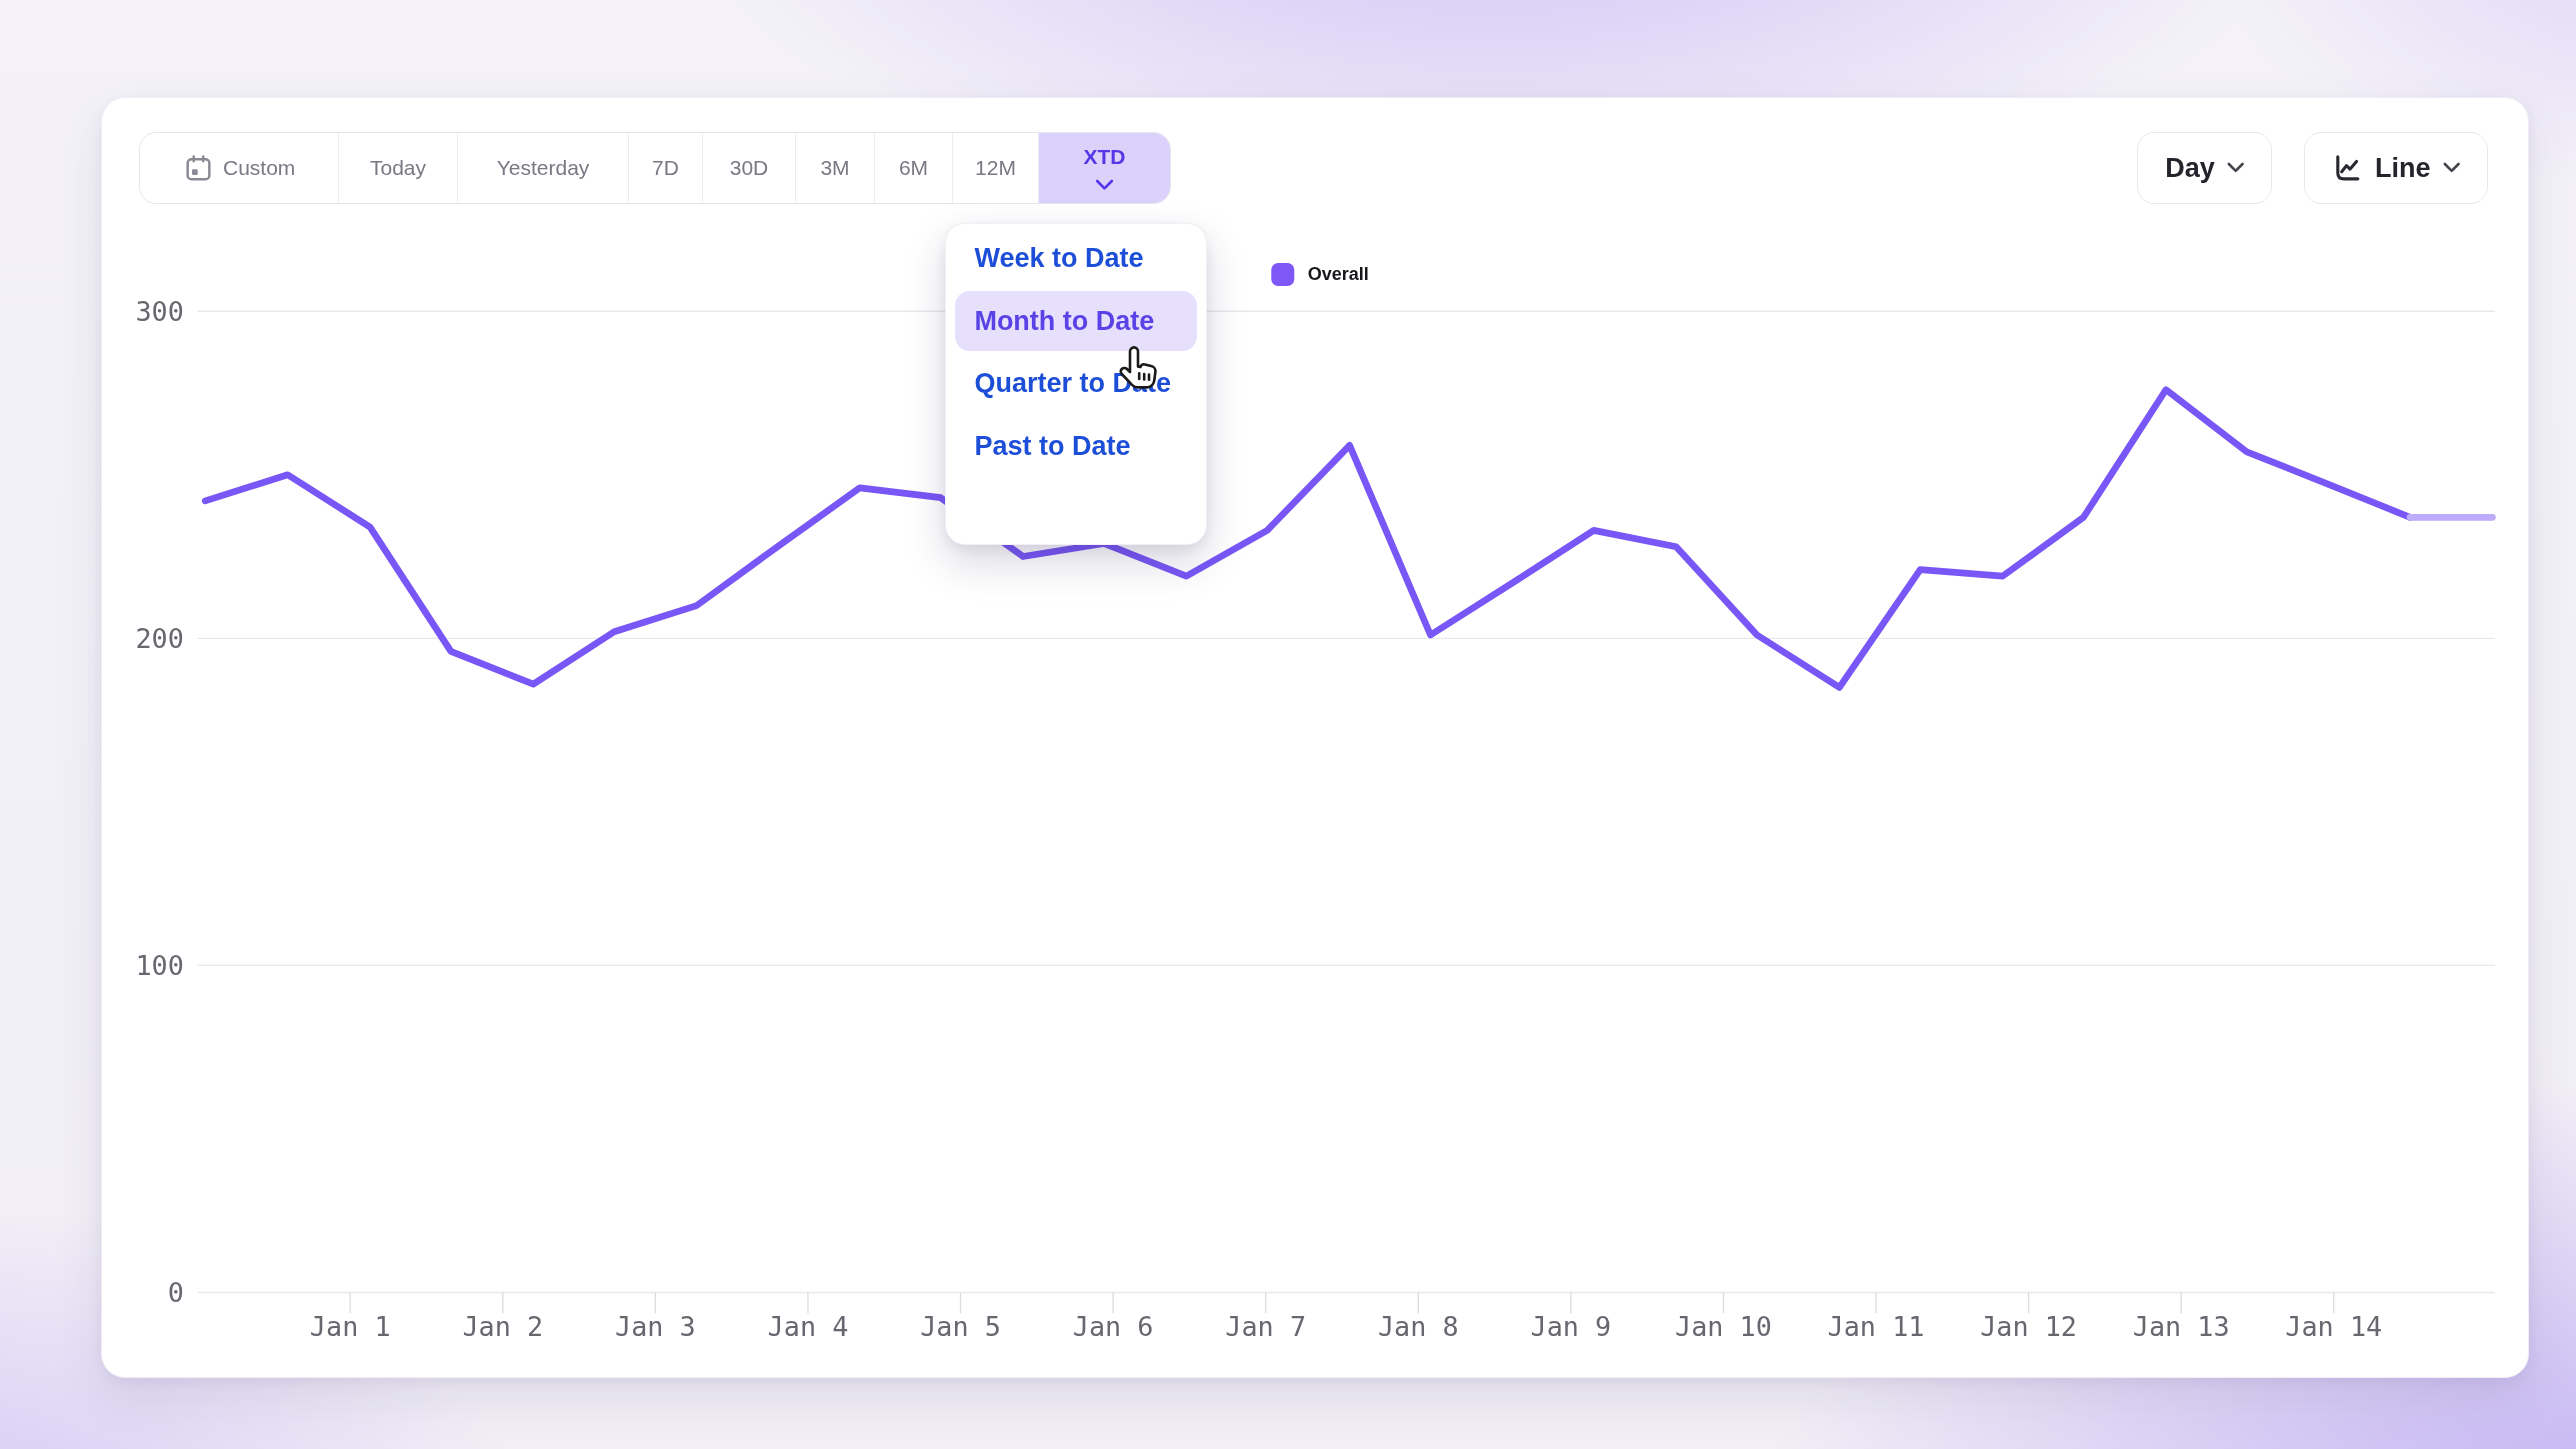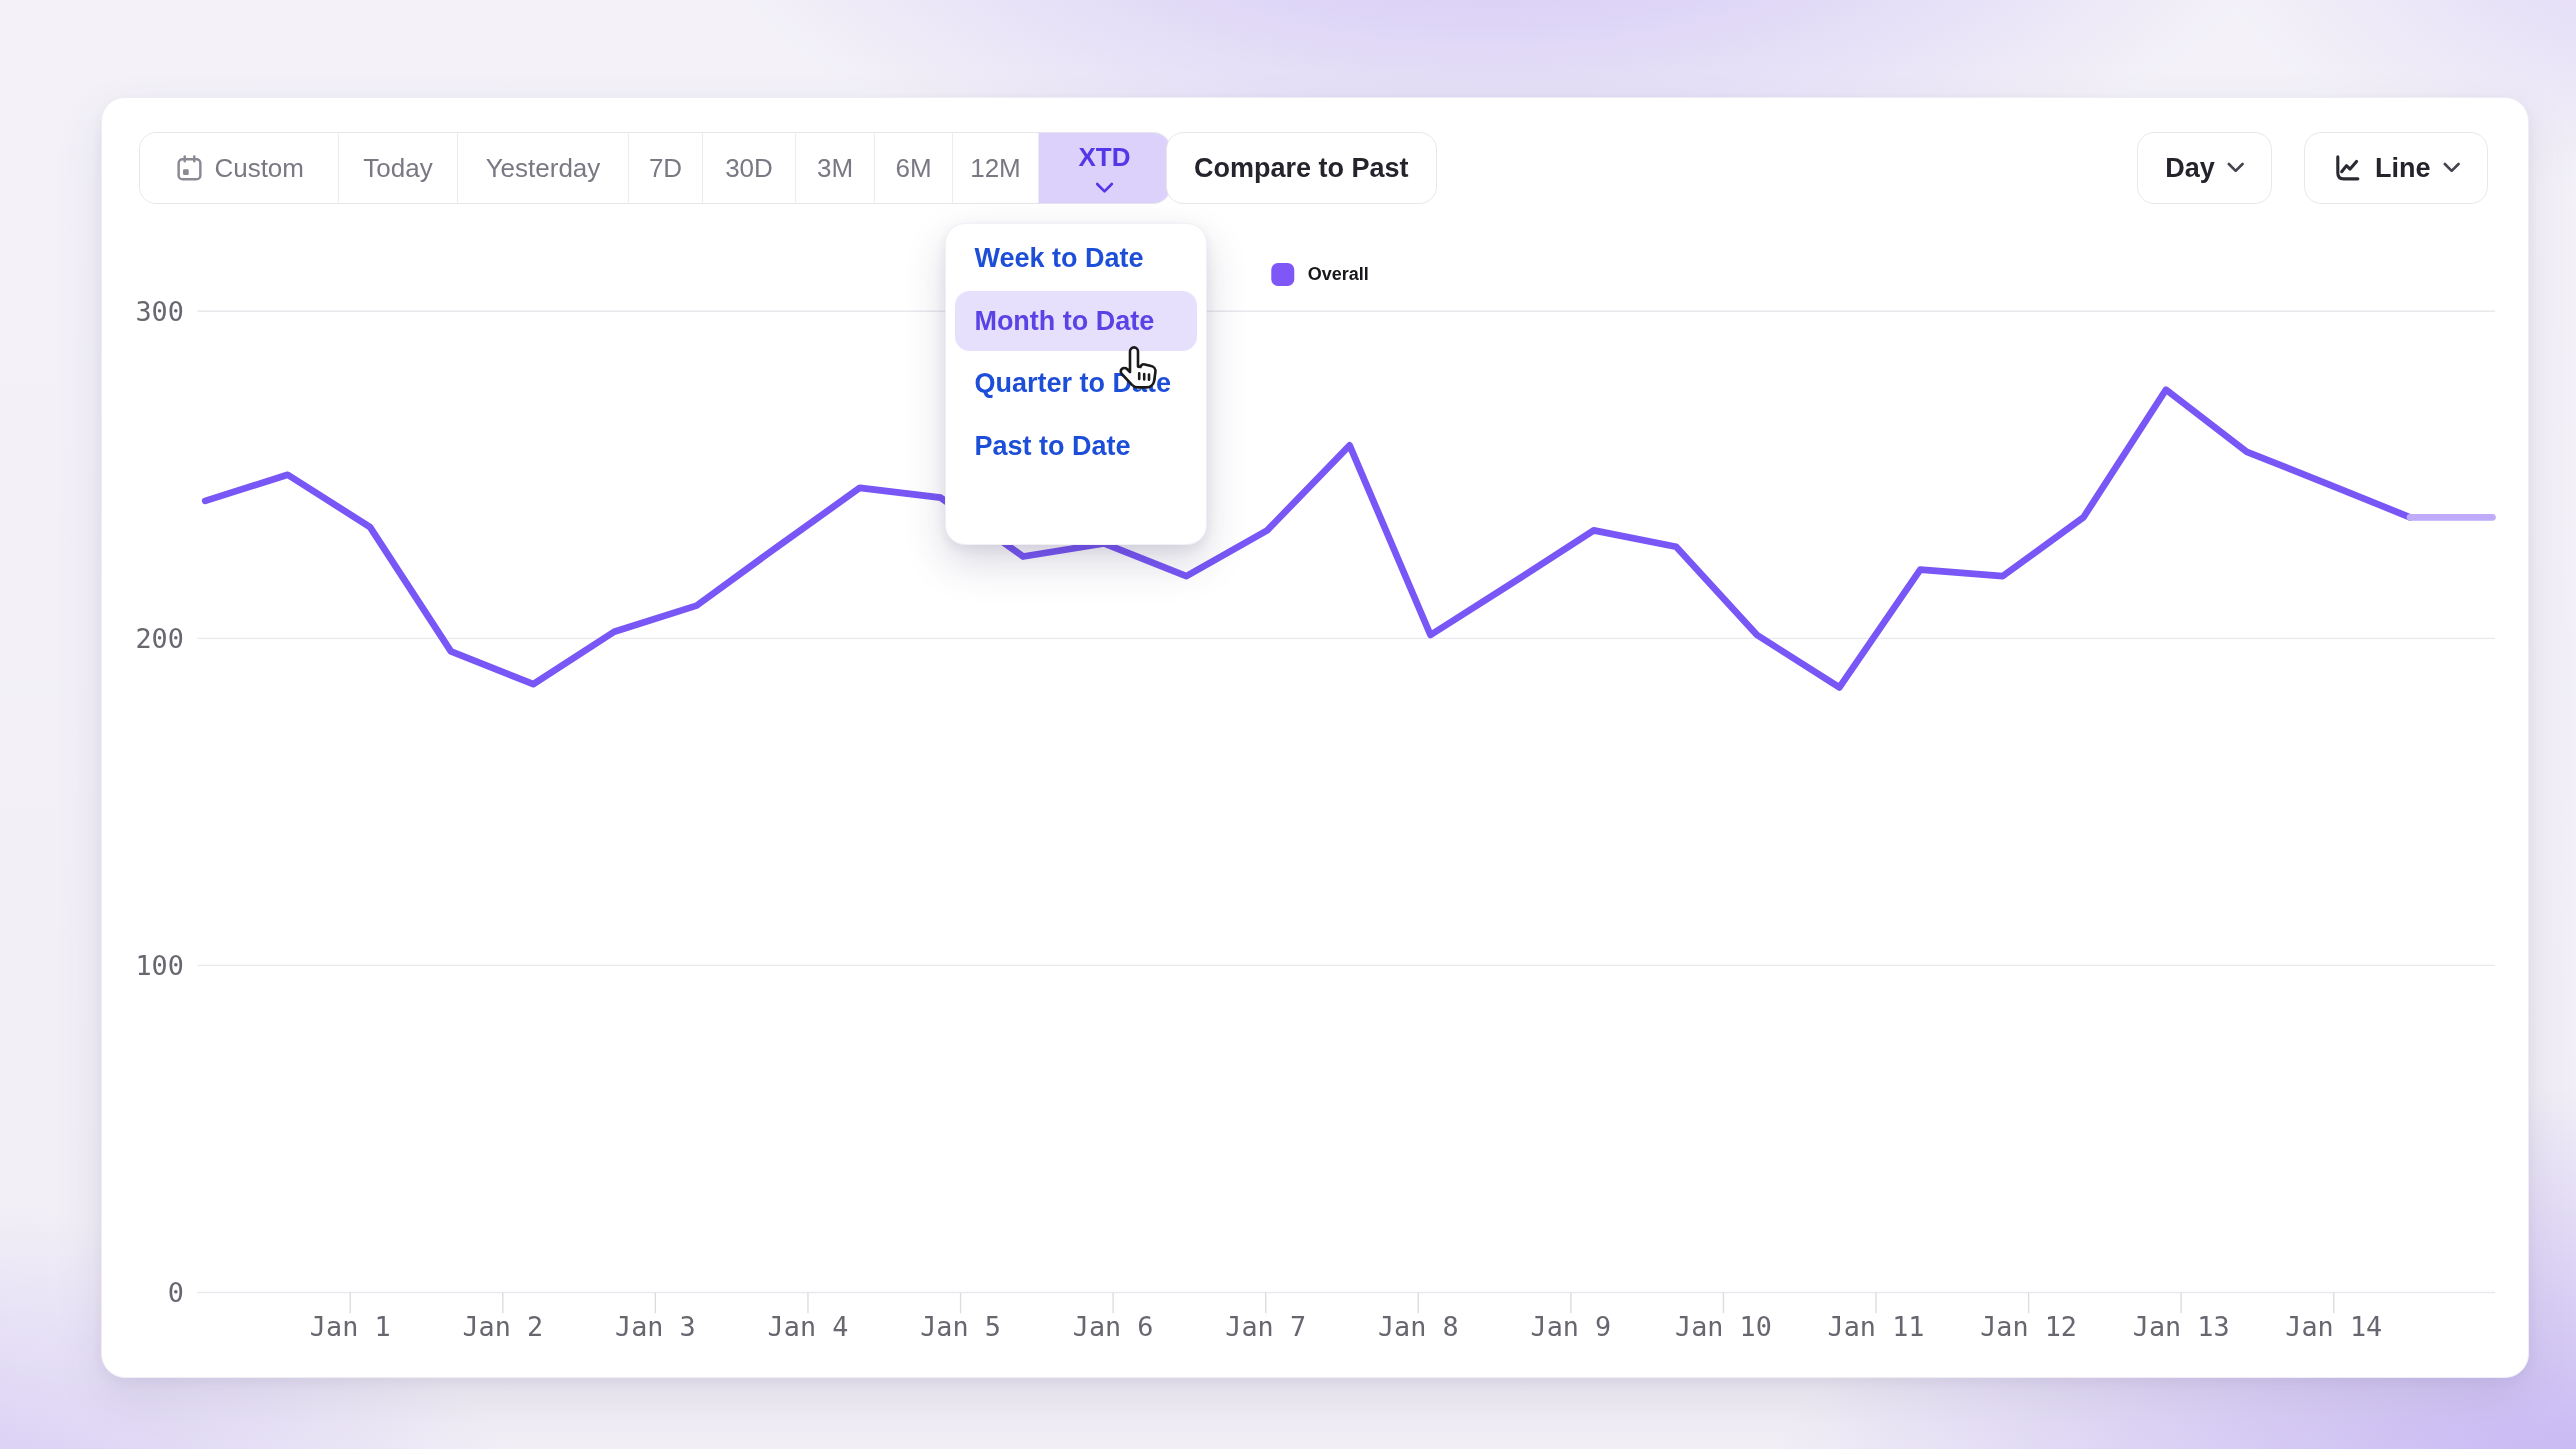--- a/index.html
+++ b/index.html
@@ -19,21 +19,21 @@
     box-shadow:0 20px 47px rgba(80,70,125,.12), 0 4px 12px rgba(80,70,125,.06);
   }
   
   .seg-group {
     position:absolute; left:37px; top:34px; height:72px; display:flex;
     border:1.3px solid #E6E5EB; border-radius:17.4px; background:#fff; overflow:hidden;
   }
   .seg {
     display:flex; align-items:center; justify-content:center; gap:9.4px;
     height:100%; border:none; border-right:1.3px solid #ECEBF0; background:#fff;
-    font-family:inherit; font-size:26px; font-weight:500; color:#797883; cursor:pointer;
+    font-family:inherit; font-size:21px; font-weight:500; color:#797883; cursor:pointer;
   }
   .seg:last-child { border-right:none; }
   .seg.selected { background:#DBD1FA; color:#5438E8; font-weight:600;flex-direction:column; }
   .btn {
     position:absolute; top:34px; height:72px; display:flex; align-items:center; gap:12px;
     padding:0 27px; background:#fff; border:1.3px solid #E8E7EC; border-radius:17.4px;
     font-family:inherit; font-size:27px; font-weight:600; color:#25242C; cursor:pointer;
   }
   .right-cluster { position:absolute; right:40px; top:34px; display:flex; gap:32px; }
   .right-cluster .btn { position:static; }
@@ -102,23 +102,20 @@
     <button class="seg selected" style="width:131px">
       <span>XTD</span>
       <span class="ico">
         <svg width="19" height="12" viewBox="0 0 14 9" fill="none" stroke="#5438E8" stroke-width="2" stroke-linecap="round" stroke-linejoin="round">
             <path d="M1.5 1.5 L7 7 L12.5 1.5"></path>
           </svg>
       </span>
     </button>
   </div>
 
-  <button class="btn" style="left:1064px">
-    <span>Compare to Past</span>
-  </button>
 
   <div class="right-cluster">
     <button class="btn">
       <span>Day</span>
       <span class="ico">
         <svg width="17.4" height="11.4" viewBox="0 0 14 9" fill="none" stroke="#45444D" stroke-width="2.1" stroke-linecap="round" stroke-linejoin="round">
             <path d="M1.5 1.5 L7 7 L12.5 1.5"></path>
           </svg>
       </span>
     </button>

